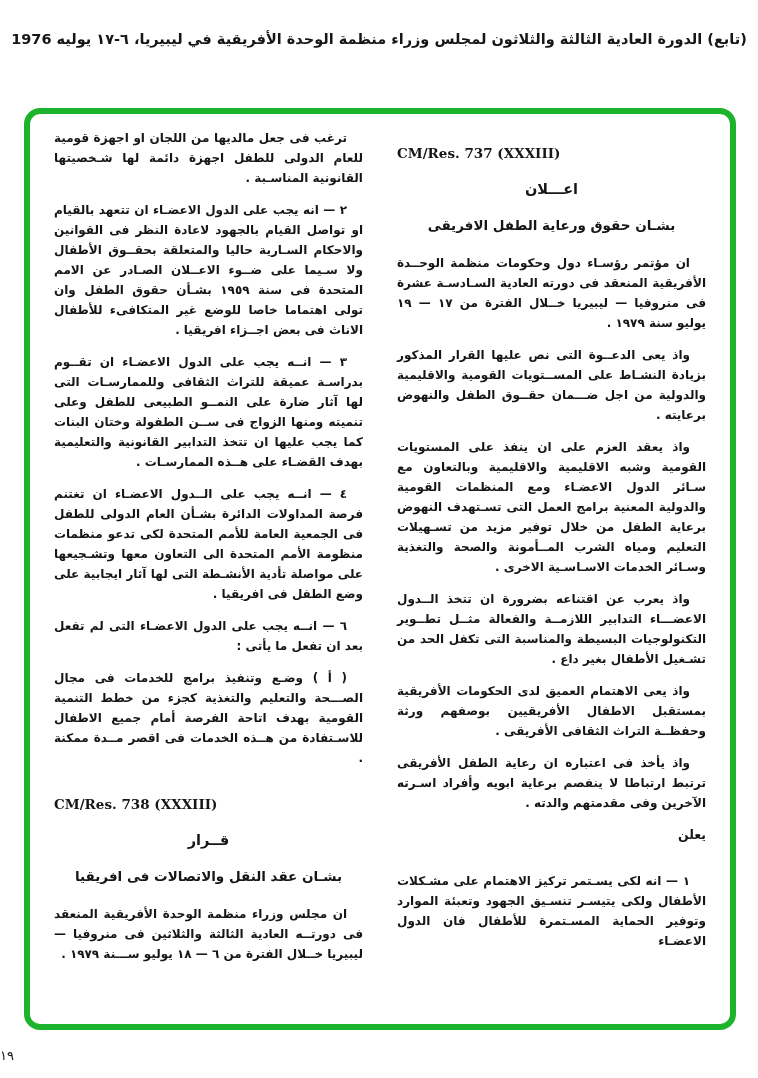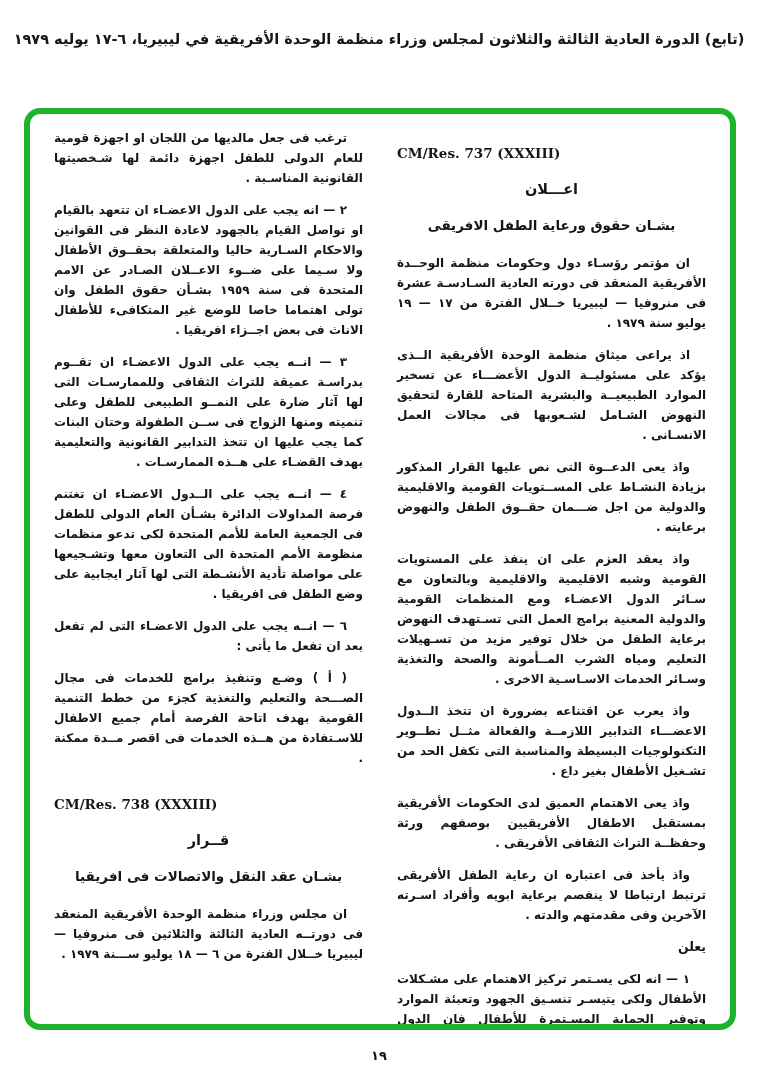--- a/index.html
+++ b/index.html
@@ -21,44 +21,43 @@
     font-weight:bold;text-align:justify;
   }
   .col p{margin:0 0 12px;text-indent:16px;text-align:justify;text-align-last:right;}
   .cm-ref{
     direction:ltr;text-align:left;font-family:"DejaVu Serif","Liberation Serif",serif;
     font-size:13.5px;font-weight:bold;margin:15px 0 16px;
   }
   .cm-ref.second{margin-top:26px;}
   .doc-title{text-align:center;font-size:14.5px;font-weight:bold;margin:6px 0 16px;}
   .doc-subtitle{text-align:center;font-size:13.5px;font-weight:bold;margin:0 0 18px;}
-  .operative-heading{font-weight:bold;font-size:12.5px;text-align:right;margin:4px 0 12px;}
+  .operative-heading{font-weight:bold;font-size:12.5px;text-align:right;margin:4px 0 26px;}
   .page-number{
-    position:absolute;bottom:15px;left:0;right:0;text-align:center;
-    font-size:13px;font-weight:bold;
+    position:absolute;bottom:15px;left:0;right:0;
+    font-size:13px;font-weight:normal;
   }
 </style>
 </head>
 <body>
 
 <div class="page">
 
   <div class="header">
-    <div class="header-title">(تابع) الدورة العادية الثالثة والثلاثون لمجلس وزراء منظمة الوحدة الأفريقية في ليبيريا، ٦-١٧ يوليه ١٩٧٩</div>
+    <div class="header-title">(تابع) الدورة العادية الثالثة والثلاثون لمجلس وزراء منظمة الوحدة الأفريقية في ليبيريا، ٦-١٧ يوليه 1976</div>
   </div>
 
   <div class="content-box" style="border-color: rgb(29, 179, 44);">
     <div class="columns">
 
       <div class="col">
         <div class="cm-ref">CM/Res. 737 (XXXIII)</div>
         <div class="doc-title">اعـــلان</div>
         <div class="doc-subtitle">بشـان حقوق ورعاية الطفل الافريقى</div>
         <p>ان مؤتمر رؤسـاء دول وحكومات منظمة الوحــدة الأفريقية المنعقد فى دورته العادية السـادسـة عشرة فى منروفيا — ليبيريا خــلال الفترة من ١٧ — ١٩ يوليو سنة ١٩٧٩ .</p>
-        <p>اذ يراعى ميثاق منظمة الوحدة الأفريقية الــذى يؤكد على مسئوليــة الدول الأعضـــاء عن تسخير الموارد الطبيعيــة والبشرية المتاحة للقارة لتحقيق النهوض الشـامل لشـعوبها فى مجالات العمل الانسـانى .</p>
         <p>واذ يعى الدعــوة التى نص عليها القرار المذكور بزيادة النشـاط على المســتويات القومية والاقليمية والدولية من اجل ضـــمان حقــوق الطفل والنهوض برعايته .</p>
         <p>واذ يعقد العزم على ان ينفذ على المستويات القومية وشبه الاقليمية والاقليمية وبالتعاون مع سـائر الدول الاعضـاء ومع المنظمات القومية والدولية المعنية برامج العمل التى تسـتهدف النهوض برعاية الطفل من خلال توفير مزيد من تسـهيلات التعليم ومياه الشرب المــأمونة والصحة والتغذية وسـائر الخدمات الاسـاسـية الاخرى .</p>
         <p>واذ يعرب عن اقتناعه بضرورة ان تتخذ الــدول الاعضـــاء التدابير اللازمــة والفعالة مثــل تطــوير التكنولوجيات البسيطة والمناسبة التى تكفل الحد من تشـغيل الأطفال بغير داع .</p>
         <p>واذ يعى الاهتمام العميق لدى الحكومات الأفريقية بمستقبل الاطفال الأفريقيين بوصفهم ورثة وحفظــة التراث الثقافى الأفريقى .</p>
         <p>واذ يأخذ فى اعتباره ان رعاية الطفل الأفريقى ترتبط ارتباطا لا ينفصم برعاية ابويه وأفراد اسـرته الآخرين وفى مقدمتهم والدته .</p>
         <div class="operative-heading">يعلن</div>
         <p>١ — انه لكى يسـتمر تركيز الاهتمام على مشـكلات الأطفال ولكى يتيسـر تنسـيق الجهود وتعبئة الموارد وتوفير الحماية المسـتمرة للأطفال فان الدول الاعضـاء</p>
       </div>
 
       <div class="col">

